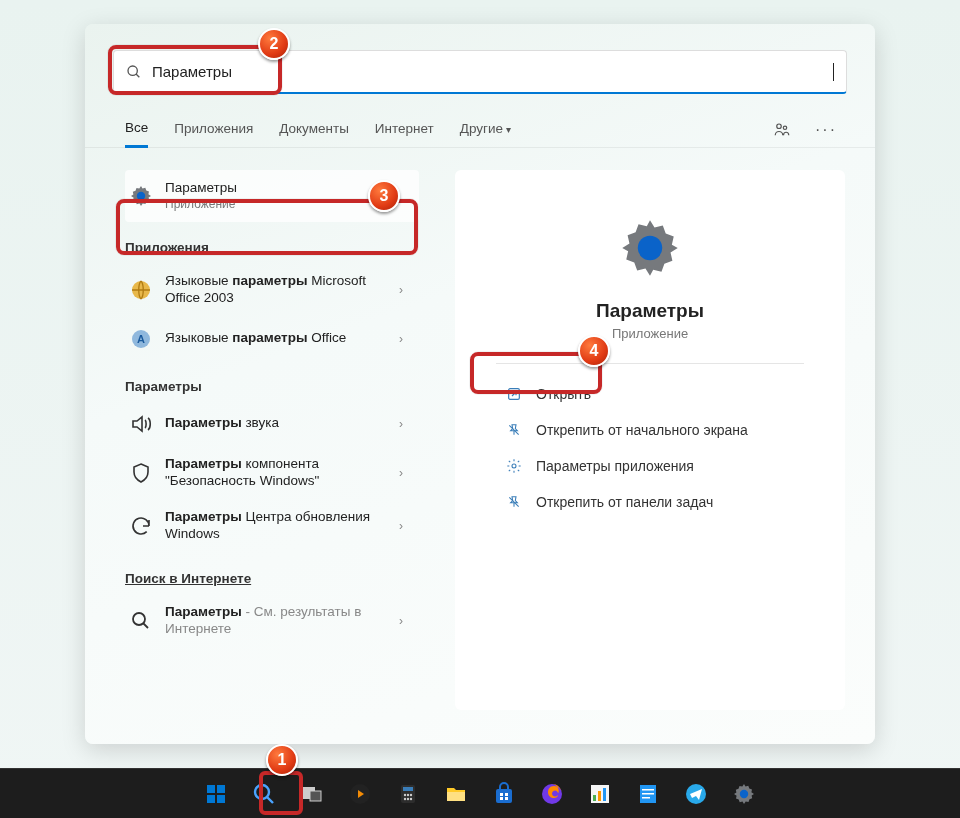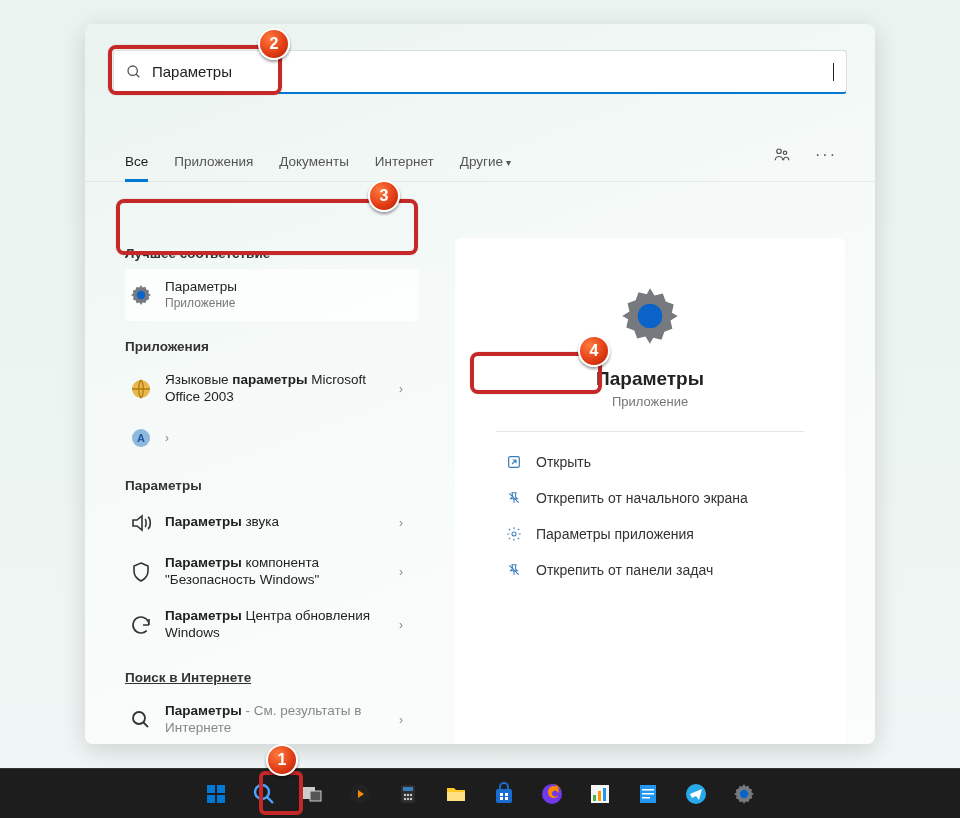--- a/index.html
+++ b/index.html
@@ -4,35 +4,35 @@
 <style>
 * { margin: 0; padding: 0; box-sizing: border-box; font-family: "Segoe UI", Arial, sans-serif; }
 body { width: 960px; height: 818px; background: #fafafa; position: relative; }
 
 .desktop { position: absolute; inset: 0; background: linear-gradient(180deg, #e9f3f0 0%, #f0f6f5 100%); }
 
 .search-panel {
   position: absolute; top: 24px; left: 85px; width: 790px; height: 720px;
   background: linear-gradient(160deg, #eaf3ef 0%, #f5faf9 40%, #fbfdfc 100%);
   border-radius: 8px; box-shadow: 0 6px 24px rgba(0,0,0,0.15);
-  display: flex; flex-direction: column; overflow: hidden; gap: 34px;
+  display: flex; flex-direction: column; overflow: hidden;
 }
 
 .search-box {
   margin: 26px 28px 10px 28px; height: 44px; background: #fff;
   border: 1px solid #ddd; border-radius: 4px;
   display: flex; align-items: center; padding: 0 12px; gap: 10px;
   border-bottom: 2px solid #0078d4;
 }
 .search-box svg { width: 16px; height: 16px; flex-shrink: 0; }
 .search-box .inp { font-size: 15px; color: #222; border: none; outline: none; flex: 1; }
 .cursor { display:inline-block; width:1px; height:18px; background:#222; margin-left:0; vertical-align:middle; }
 
 .tabs {
-  display: flex; align-items: flex-start; padding: 8px 40px 0 40px; gap: 26px;
+  display: flex; align-items: center; padding: 8px 40px 0 40px; gap: 26px;
   font-size: 13.5px; color: #555; border-bottom: 1px solid rgba(0,0,0,0.06);
 }
 .tabs .tab { padding: 8px 0 10px 0; cursor: pointer; }
 .tabs .tab.active { color: #222; border-bottom: 3px solid #0078d4; margin-bottom:-1px; }
 .tabs .tab .chev { font-size: 10px; margin-left: 3px; }
 .tabs .spacer { flex: 1; }
 .tabs .right-ico { width: 18px; height:18px; display:flex; align-items:center; justify-content:center; color:#555; }
 
 .body { display: flex; flex: 1; overflow: hidden; }
 .left { width: 340px; padding: 22px 6px 16px 40px; overflow-y: auto; }
@@ -122,21 +122,20 @@
           <path d="M3 19c0-3 2.5-5 5-5s5 2 5 5"></path>
           <path d="M14 19c0-2.2 1.5-4 3.5-4s3.5 1.8 3.5 4"></path>
         </svg>
     </div>
     <div class="right-ico" style="font-size:16px;letter-spacing:2px;">···</div>
   </div>
 
   <div class="body">
     <div class="left">
 
-      <div class="section-label">Лучшее соответствие</div>
       <div class="result best">
         <div class="ico">
           <svg class="gear-svg" viewBox="0 0 24 24">
               <path class="outer" d="M12 2l1.5 2.4 2.8-.6 1 2.7 2.7 1-.6 2.8L22 12l-2.4 1.5.6 2.8-2.7 1-1 2.7-2.8-.6L12 22l-1.5-2.4-2.8.6-1-2.7-2.7-1 .6-2.8L2 12l2.4-1.5-.6-2.8 2.7-1 1-2.7 2.8.6z"></path>
               <circle class="inner" cx="12" cy="12" r="4.2"></circle>
             </svg>
         </div>
         <div class="txt">
           <div class="title">Параметры</div>
           <div class="sub">Приложение</div>
@@ -155,20 +154,23 @@
             <div class="title"><span>Языковые </span><b>параметры</b><span> Microsoft Office 2003</span></div>
           </div>
         <div class="arrow">›</div>
       </div>
       <div class="result">
         <div class="ico">
             <svg viewBox="0 0 24 24">
               <circle cx="12" cy="12" r="9" fill="#8fb8dd"></circle>
               <text x="12" y="16" text-anchor="middle" font-size="11" fill="#1a5a9c" font-weight="bold">A</text>
             </svg>
+          </div>
+        <div class="txt">
+            <div class="title"><span>Языковые </span><b>параметры</b><span> Office</span></div>
           </div>
         <div class="arrow">›</div>
       </div>
 
       <div class="section-label" style="margin-top:18px;">Параметры</div>
       <div class="result">
         <div class="ico">
             <svg viewBox="0 0 24 24" fill="none" stroke="#333" stroke-width="1.6">
               <path d="M4 9v6h4l5 4V5L8 9z"></path>
               <path d="M16 8c1.5 1 1.5 7 0 8"></path>

